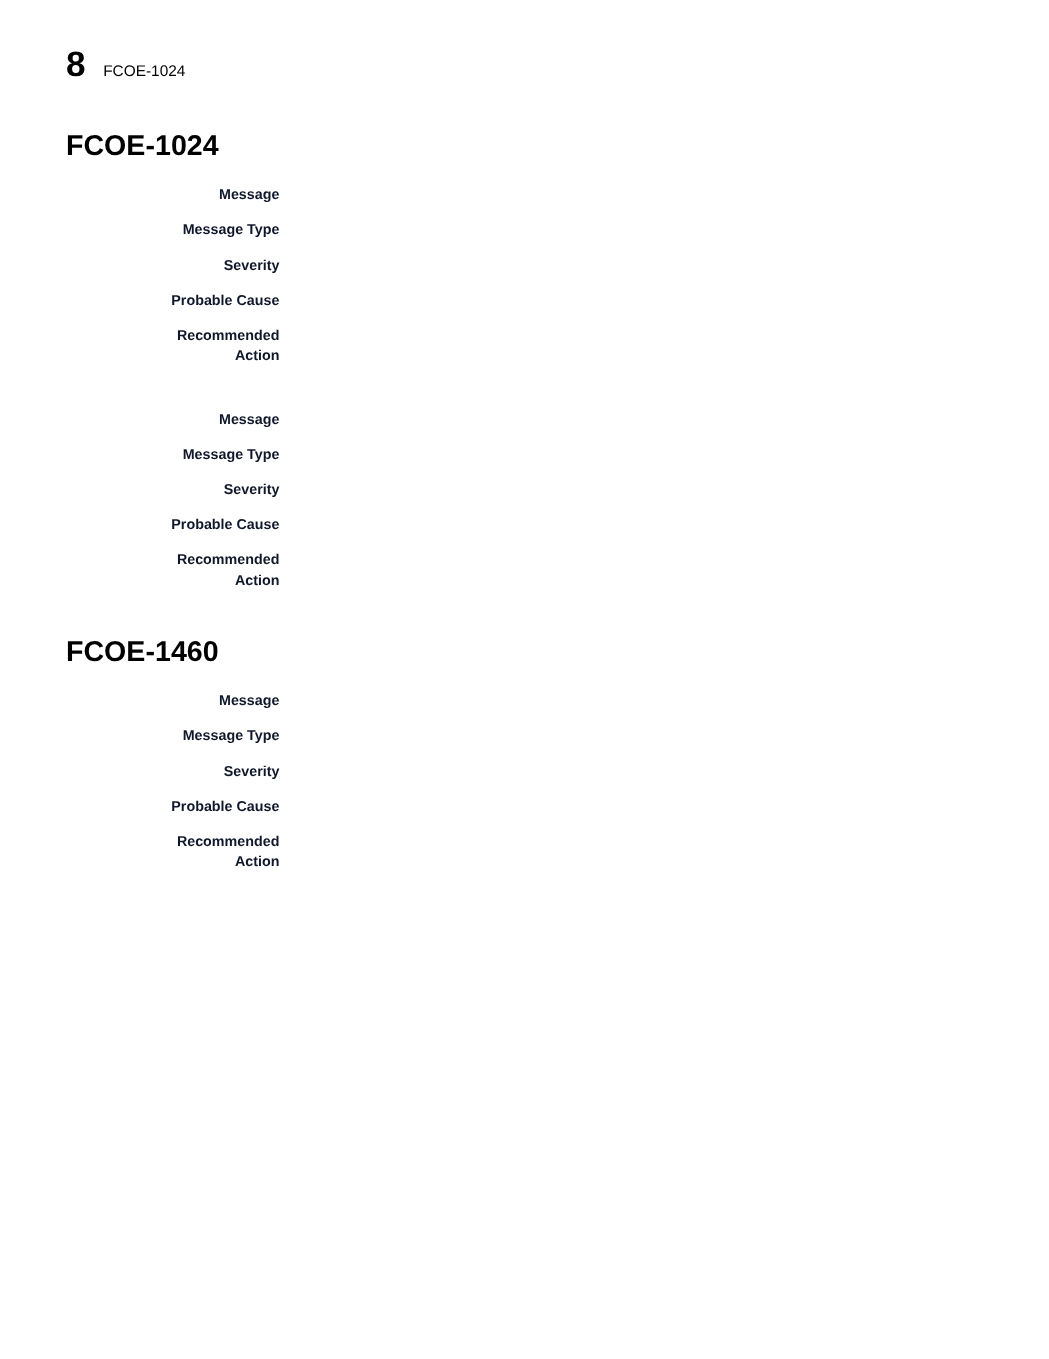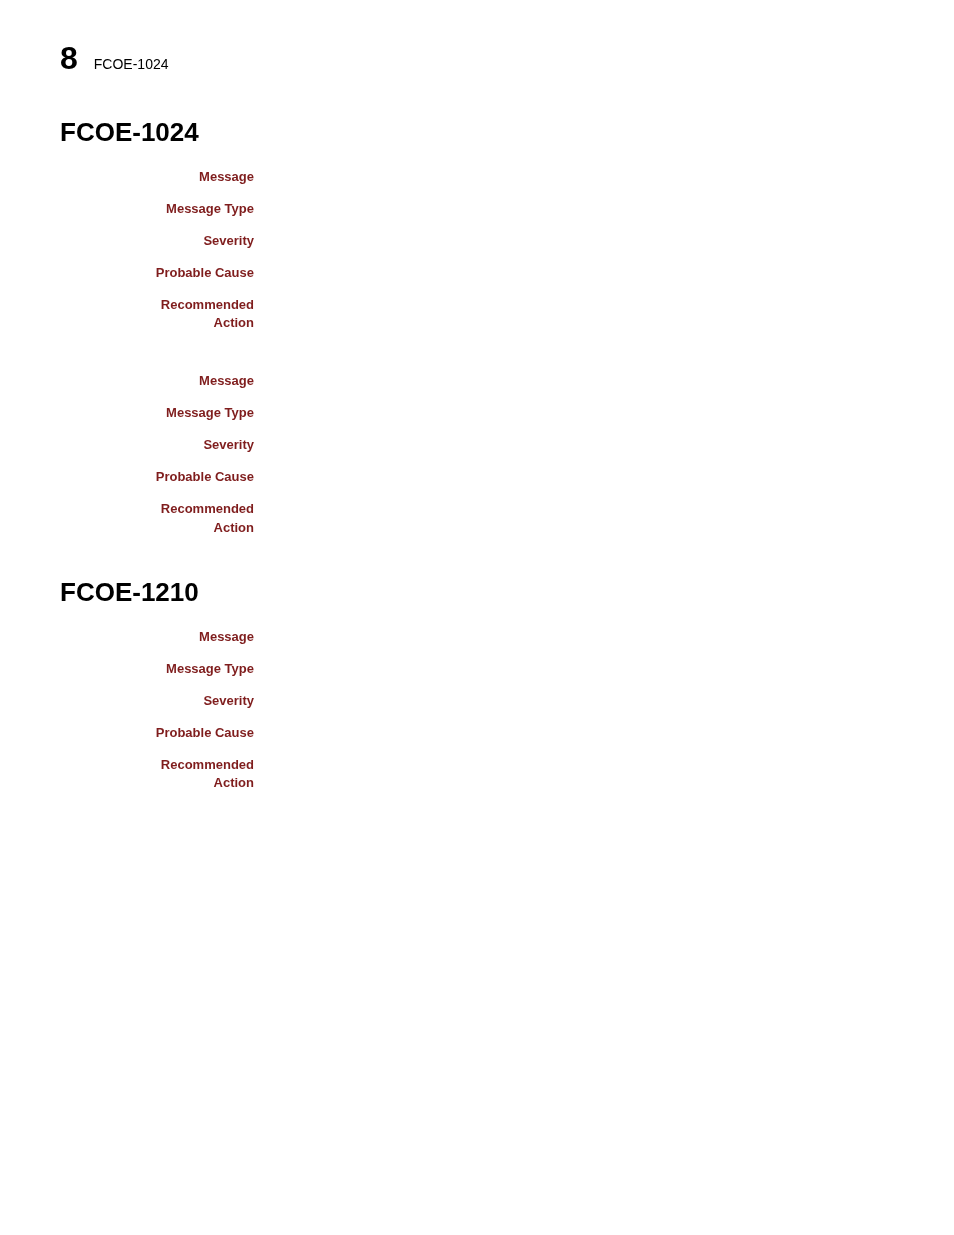--- a/index.html
+++ b/index.html
@@ -53,21 +53,21 @@
       min-height: 20px;
     }
 
     .field-label {
       width: 210px;
       min-width: 210px;
       text-align: right;
       padding-right: 16px;
       font-size: 13px;
       font-weight: bold;
-      color: #7f1d1d;
+      color: #0f172a;
       line-height: 1.4;
     }
 
     .field-value {
       flex: 1;
       font-size: 13px;
       color: #000;
       line-height: 1.4;
     }
 
@@ -125,21 +125,21 @@
         <div class="field-label" style="white-space: pre-line;">Probable Cause</div>
         <div class="field-value"></div>
       </div>
       <div class="field-row recommended">
         <div class="field-label" style="white-space: pre-line;">Recommended
 Action</div>
         <div class="field-value"></div>
       </div>
     </div>
     <div class="entry">
-      <div class="entry-title">FCOE-1210</div>
+      <div class="entry-title">FCOE-1460</div>
       <div class="field-row">
         <div class="field-label" style="white-space: pre-line;">Message</div>
         <div class="field-value"></div>
       </div>
       <div class="field-row">
         <div class="field-label" style="white-space: pre-line;">Message Type</div>
         <div class="field-value"></div>
       </div>
       <div class="field-row">
         <div class="field-label" style="white-space: pre-line;">Severity</div>

